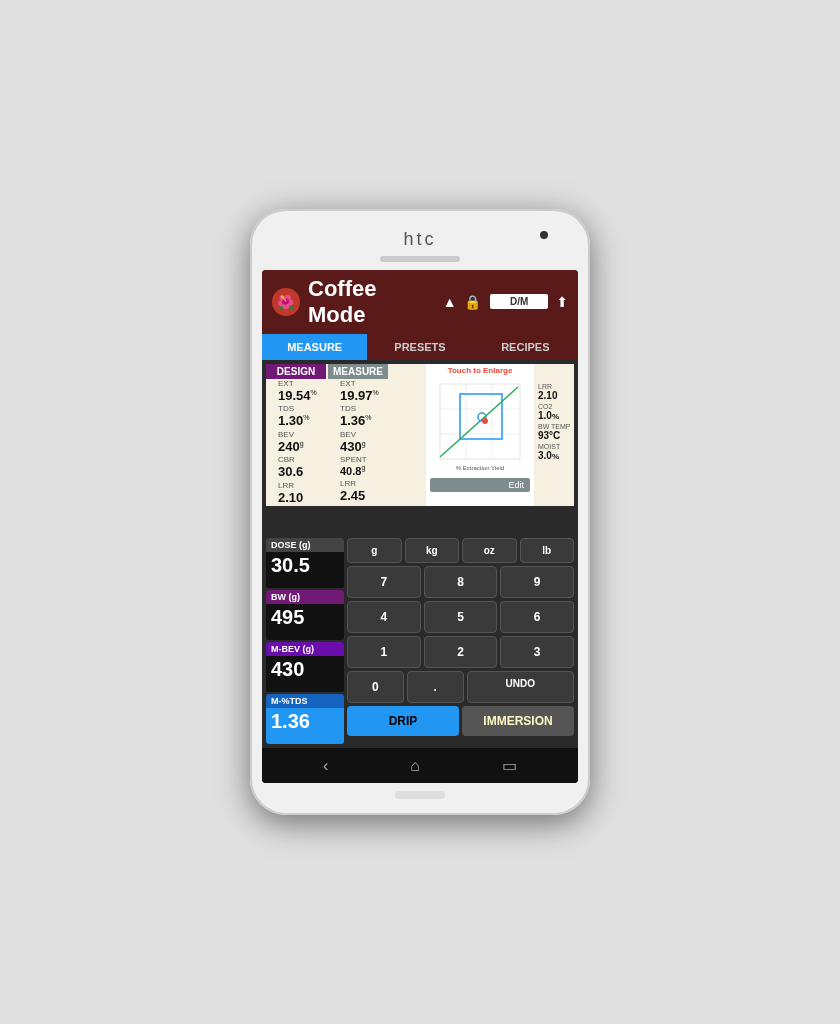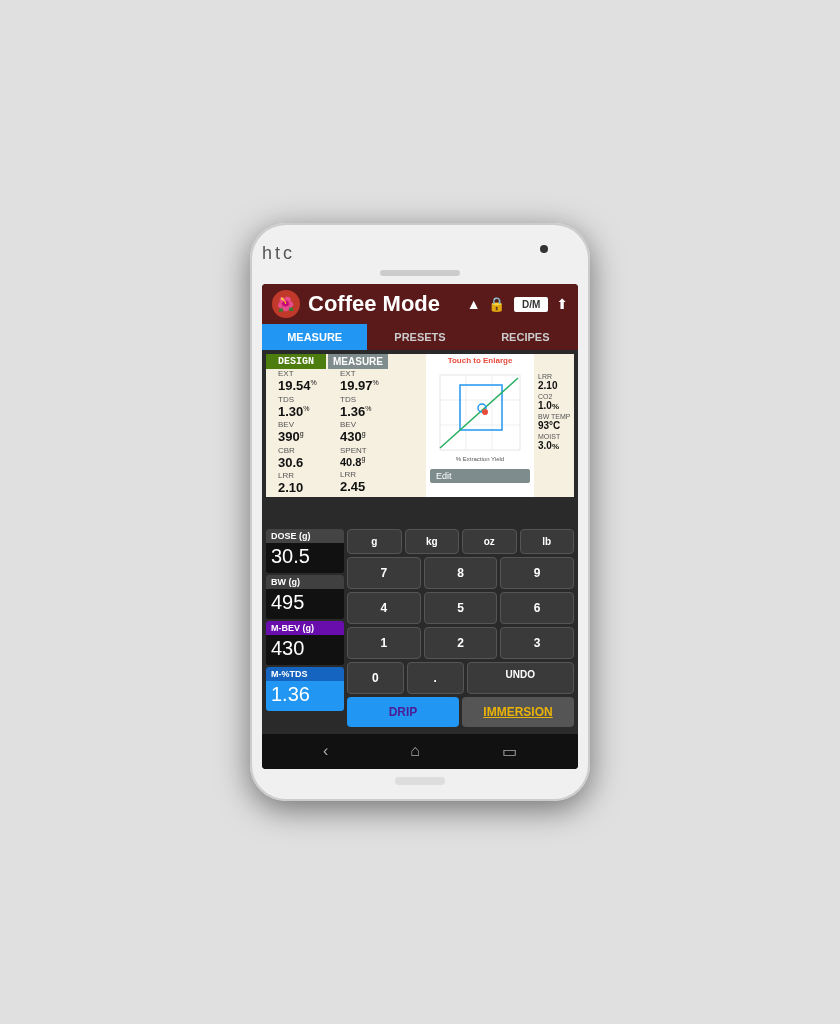--- a/index.html
+++ b/index.html
@@ -16,21 +16,21 @@
       width: 340px;
       background: #f0f0f0;
       border-radius: 36px;
       padding: 20px 12px 16px 12px;
       box-shadow: 0 8px 32px rgba(0,0,0,0.5), inset 0 0 0 2px #ccc;
       position: relative;
     }
 
     .phone-top {
       display: flex;
-      justify-content: flex-start;
+      justify-content: center;
       align-items: center;
       margin-bottom: 6px;
       position: relative;
     }
 
     .phone-brand {
       font-size: 18px;
       font-weight: 300;
       color: #555;
       letter-spacing: 3px;
@@ -110,21 +110,21 @@
     .header-icon {
       color: white;
       font-size: 14px;
     }
 
     .dm-badge {
       background: white;
       color: #333;
       font-size: 10px;
       font-weight: bold;
-      padding: 2px 8px;
+      padding: 2px 20px;
       border-radius: 2px;
     }
 
     .tab-bar {
       display: flex;
       background: #5a1a1a;
     }
 
     .tab {
       flex: 1;
@@ -147,21 +147,21 @@
     }
 
     .col-header {
       text-align: center;
       font-size: 10px;
       font-weight: bold;
       padding: 2px;
       color: white;
     }
 
-    .design-header { background: #4d7c0f; font-family: Liberation Mono, monospace; }
+    .design-header { background: #701a75; }
     .measure-header { background: #7f8c8d; }
 
     .data-row {
       padding: 1px 12px;
     }
 
     .data-label {
       font-size: 8px;
       color: #555;
       line-height: 1;
@@ -200,21 +200,21 @@
       font-weight: bold;
       text-align: center;
       line-height: 1.2;
     }
 
     .edit-btn {
       background: #7f8c8d;
       color: white;
       font-size: 9px;
       padding: 2px 6px;
-      text-align: left;
+      text-align: right;
       margin: 2px;
       border-radius: 2px;
       cursor: pointer;
     }
 
     .keypad-section {
       flex: 1;
     }
 
     .keypad-row {
@@ -240,40 +240,39 @@
 
     .bottom-buttons {
       display: flex;
       gap: 3px;
       margin-top: 2px;
     }
 
     .btn-drip {
       flex: 1;
       background: #2196F3;
-      color: #4c1d95;
+      color: #000000;
       font-size: 12px;
       font-weight: bold;
       text-align: center;
       padding: 8px;
       border-radius: 4px;
       cursor: pointer;
     }
 
     .btn-immersion {
       flex: 1;
       background: #555;
-      color: #eab308;
+      color: #fef9c3;
       font-size: 12px;
       font-weight: bold;
       text-align: center;
       padding: 8px;
       border-radius: 4px;
       cursor: pointer;
-      text-decoration: underline;
     }
 
     .phone-nav {
       background: #111;
       display: flex;
       justify-content: space-around;
       align-items: center;
       padding: 8px 20px;
     }
 
@@ -310,29 +309,29 @@
     }
 
     .field-block-label {
       font-size: 9px;
       font-weight: bold;
       color: white;
       padding: 2px 5px;
     }
 
     .field-block-label.gray-bg { background: #444; }
-    .field-block-label.green-bg { background: #404040; }
+    .field-block-label.green-bg { background: #701a75; }
     .field-block-label.purple-bg { background: #6a0dad; }
     .field-block-label.blue-bg { background: #1565C0; }
 
     .field-block-value {
       font-size: 20px;
-      font-weight: normal;
-      color: white;
-      padding: 2px 5px 5px 5px;
+      font-weight: bold;
+      color: white;
+      padding: 2px 5px 11px 5px;
       background: #111;
     }
 
     .field-block-value.blue-val {
       background: #2196F3;
       color: white;
     }
 
     
     .chart-container {
@@ -380,21 +379,21 @@
           <div class="data-row">
             <div class="data-label">EXT</div>
             <div class="data-value"><span>19.54</span><sup>%</sup></div>
           </div>
           <div class="data-row">
             <div class="data-label">TDS</div>
             <div class="data-value"><span>1.30</span><sup>%</sup></div>
           </div>
           <div class="data-row">
             <div class="data-label">BEV</div>
-            <div class="data-value"><span>390</span><sup>g</sup></div>
+            <div class="data-value"><span>240</span><sup>g</sup></div>
           </div>
           <div class="data-row">
             <div class="data-label">CBR</div>
             <div class="data-value"><span>30.6</span></div>
           </div>
           <div class="data-row">
             <div class="data-label">LRR</div>
             <div class="data-value"><span>2.10</span></div>
           </div>
         </div>

